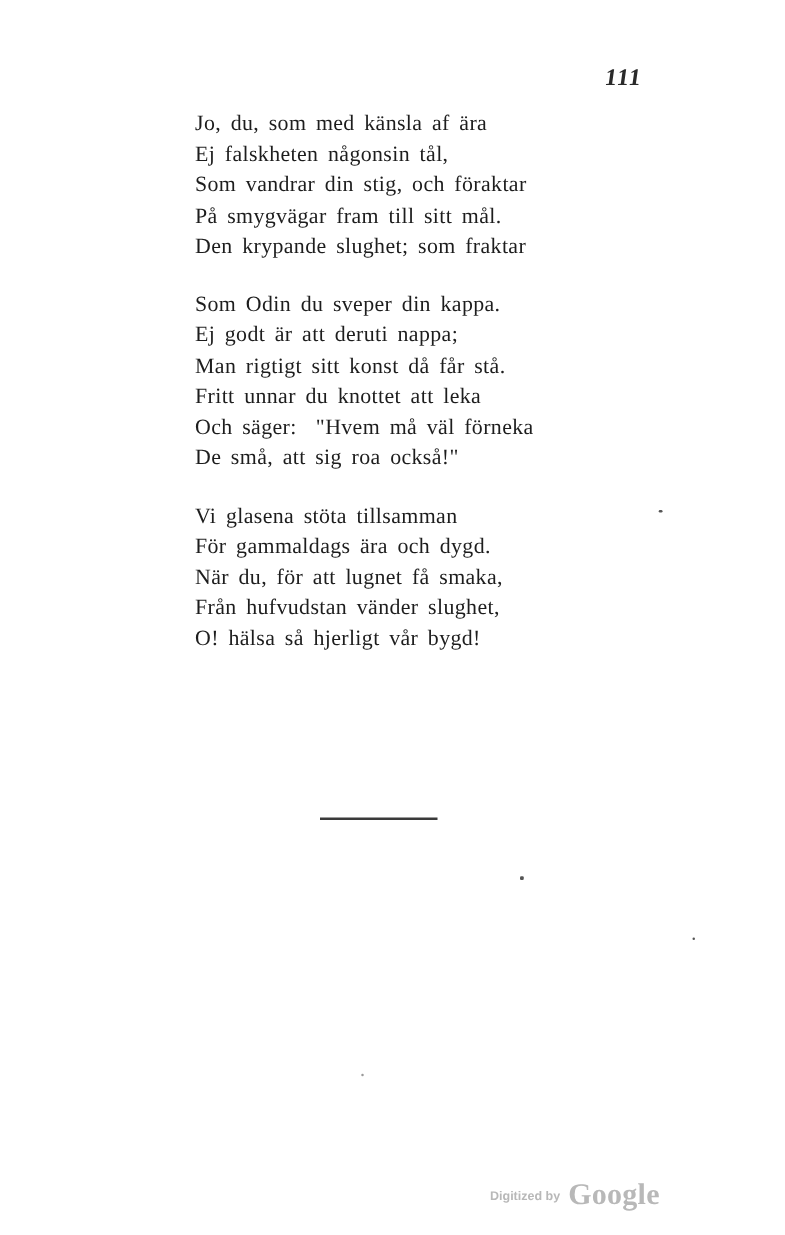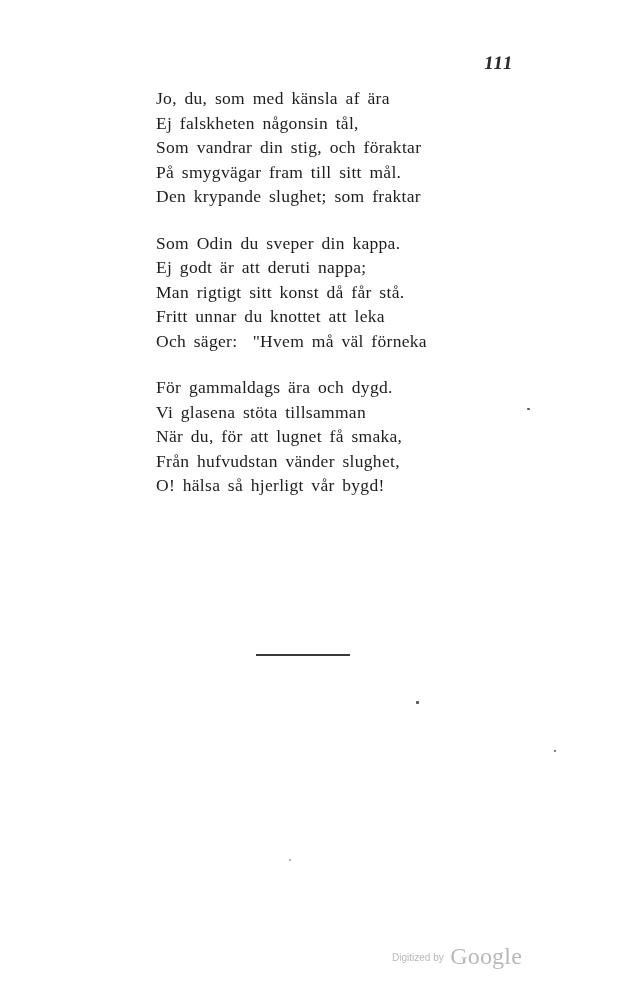--- a/index.html
+++ b/index.html
@@ -57,20 +57,21 @@
       background: #555;
       border-radius: 1px;
     }
     .watermark {
       position: absolute;
       left: 392px;
       top: 943px;
       color: #b8b8b8;
       font-family: "Liberation Sans", "DejaVu Sans", sans-serif;
       white-space: nowrap;
+      font-weight: bold;
     }
     .watermark .small {
       font-size: 10px;
       vertical-align: 3px;
       margin-right: 2px;
     }
     .watermark .brand {
       font-family: "Liberation Serif", "DejaVu Serif", serif;
       font-size: 24px;
       letter-spacing: 0.2px;
@@ -88,24 +89,25 @@
     <span class="line">Som vandrar din stig, och föraktar</span>
     <span class="line">På smygvägar fram till sitt mål.</span>
     <span class="line">Den krypande slughet; som fraktar</span>
   </div>
   <div class="stanza">
     <span class="line">Som Odin du sveper din kappa.</span>
     <span class="line">Ej godt är att deruti nappa;</span>
     <span class="line">Man rigtigt sitt konst då får stå.</span>
     <span class="line">Fritt unnar du knottet att leka</span>
     <span class="line">Och säger:  "Hvem må väl förneka</span>
+    <span class="line">De små, att sig roa också!"</span>
   </div>
   <div class="stanza">
+    <span class="line">Vi glasena stöta tillsamman</span>
     <span class="line">För gammaldags ära och dygd.</span>
-    <span class="line">Vi glasena stöta tillsamman</span>
     <span class="line">När du, för att lugnet få smaka,</span>
     <span class="line">Från hufvudstan vänder slughet,</span>
     <span class="line">O! hälsa så hjerligt vår bygd!</span>
   </div>
 </div>
 
 <div class="rule"></div>
 
 <div class="speck" style="left:527px;top:408px;width:3px;height:2px;"></div>
 <div class="speck" style="left:416px;top:701px;width:3px;height:3px;"></div>

